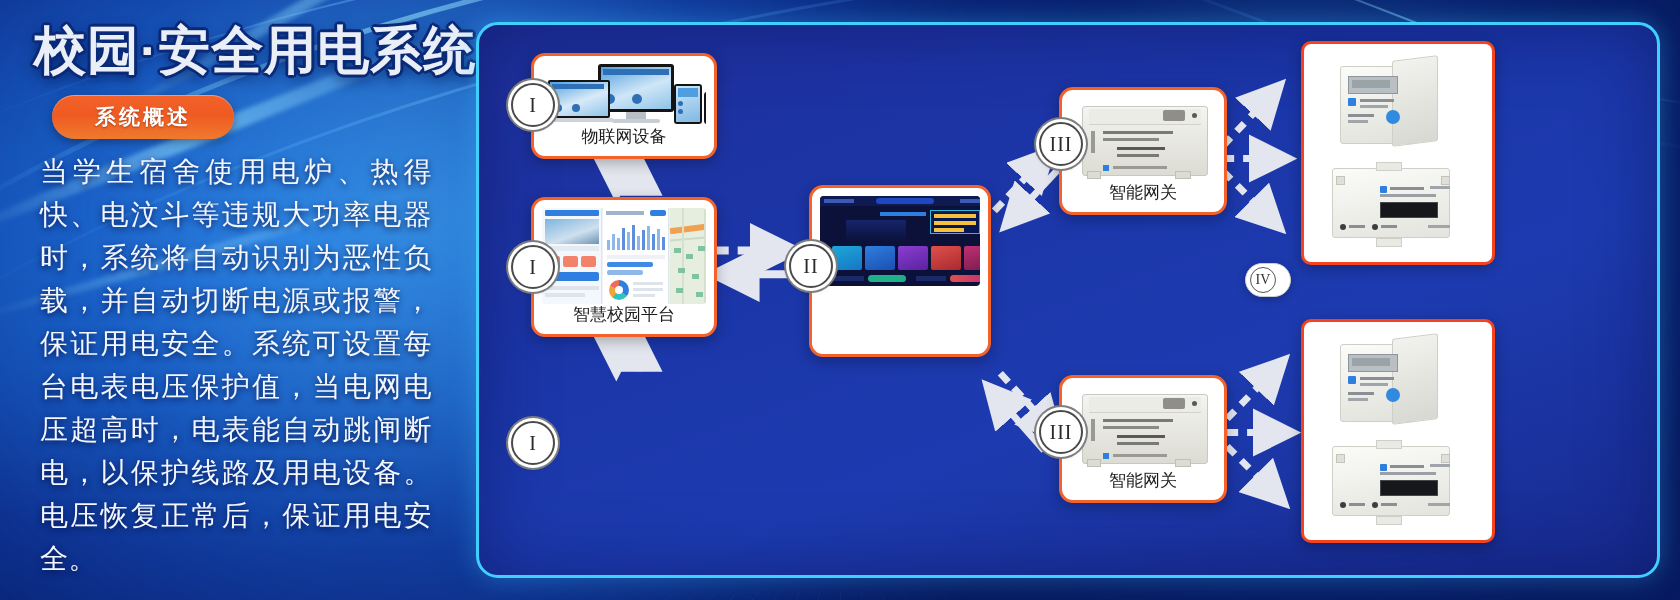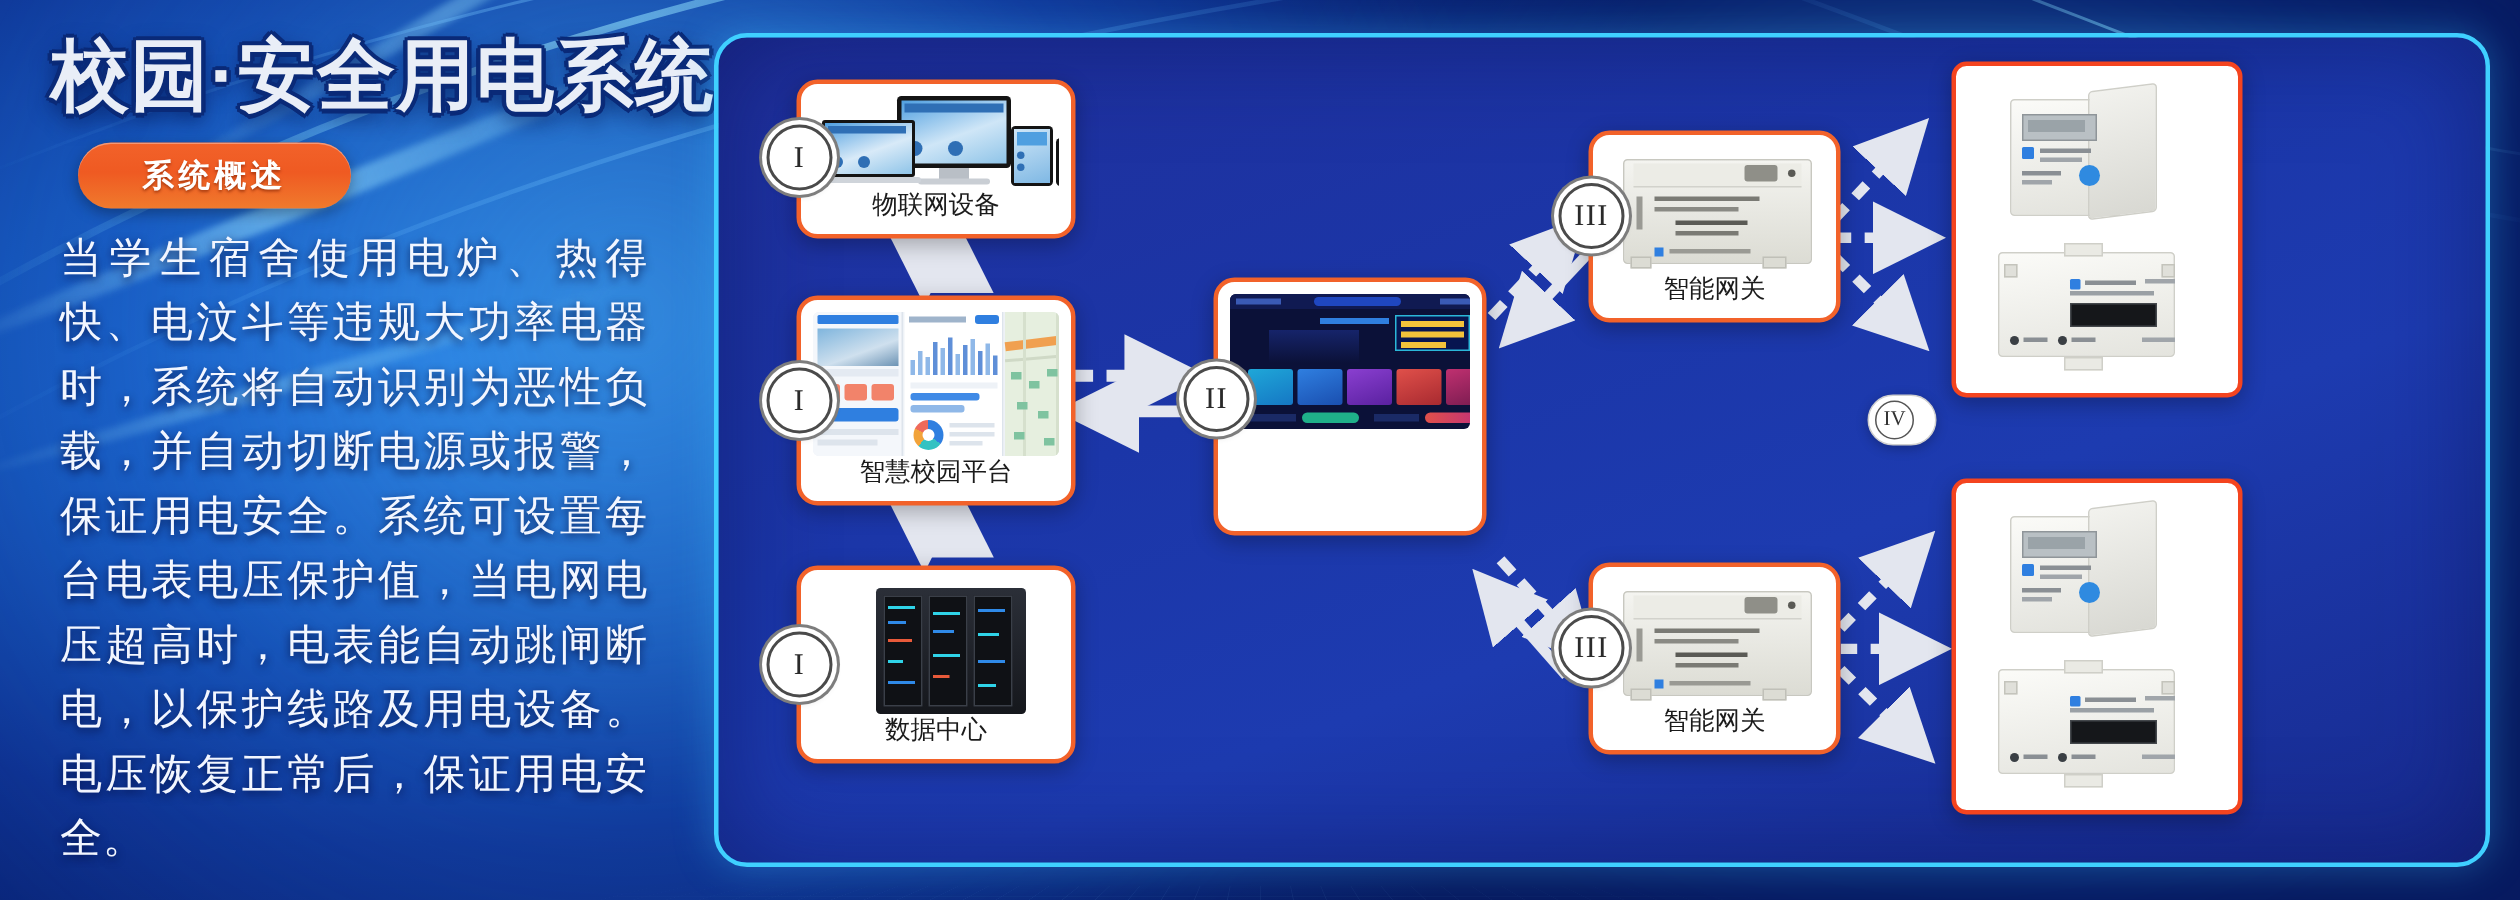--- a/index.html
+++ b/index.html
@@ -315,43 +315,20 @@
         <div class="mk" style="left:22px;top:66px;width:7px;height:5px;background:#7fc3a0;"></div>
 
         <div class="mk" style="left:6px;top:80px;width:7px;height:5px;background:#7fc3a0;"></div>
         <div class="mk" style="left:26px;top:84px;width:7px;height:5px;background:#7fc3a0;"></div>
       </div>
     </div>
     <div class="node-cap">智慧校园平台</div>
   </div>
   <div class="roman" style="left:32px; top:220px;">I</div>
 
-  <div class="node" style="left:52px; top:352px; width:186px; height:132px;">
-    <div class="shot" style="height:90px;background:#fff;">
-      <div class="mk" style="left:42px;top:4px;width:100px;height:84px;background:linear-gradient(180deg,#2b2f38,#15171c);border-radius:3px;">
-        <div class="mk" style="left:5px;top:5px;width:26px;height:74px;background:#0f1115;border:1px solid #3a3f48;"></div>
-        <div class="mk" style="left:35px;top:5px;width:26px;height:74px;background:#0f1115;border:1px solid #3a3f48;"></div>
-        <div class="mk" style="left:65px;top:5px;width:26px;height:74px;background:#0f1115;border:1px solid #3a3f48;"></div>
-        <div class="mk" style="left:8px;top:12px;width:18px;height:2px;background:#2fd3e8;"></div>
-        <div class="mk" style="left:8px;top:22px;width:12px;height:2px;background:#2f8ae8;"></div>
-        <div class="mk" style="left:8px;top:34px;width:16px;height:2px;background:#e85a3a;"></div>
-        <div class="mk" style="left:8px;top:48px;width:10px;height:2px;background:#2fd3e8;"></div>
-        <div class="mk" style="left:8px;top:62px;width:18px;height:2px;background:#2f8ae8;"></div>
-        <div class="mk" style="left:38px;top:16px;width:18px;height:2px;background:#2fd3e8;"></div>
-        <div class="mk" style="left:38px;top:28px;width:14px;height:2px;background:#2f8ae8;"></div>
-        <div class="mk" style="left:38px;top:44px;width:18px;height:2px;background:#2fd3e8;"></div>
-        <div class="mk" style="left:38px;top:58px;width:11px;height:2px;background:#e85a3a;"></div>
-        <div class="mk" style="left:68px;top:14px;width:18px;height:2px;background:#2f8ae8;"></div>
-        <div class="mk" style="left:68px;top:30px;width:14px;height:2px;background:#2fd3e8;"></div>
-        <div class="mk" style="left:68px;top:48px;width:18px;height:2px;background:#2f8ae8;"></div>
-        <div class="mk" style="left:68px;top:64px;width:12px;height:2px;background:#2fd3e8;"></div>
-      </div>
-    </div>
-    <div class="node-cap">数据中心</div>
-  </div>
   <div class="roman" style="left:32px; top:396px;">I</div>
 
   <div class="node" style="left:330px; top:160px; width:182px; height:172px;">
     <div class="shot" style="height:90px;background:#0b1138;">
       <div class="mk" style="left:0;top:0;right:0;height:10px;background:#101a52;">
         <div class="mk" style="left:4px;top:3px;width:30px;height:4px;background:#3a5ab5;"></div>
         <div class="mk" style="left:56px;top:2px;width:58px;height:6px;background:#1f47c0;border-radius:3px;"></div>
         <div class="mk" style="left:140px;top:3px;width:24px;height:4px;background:#3a5ab5;"></div>
       </div>
       <div class="mk" style="left:60px;top:16px;width:46px;height:4px;background:#2f7fe0;"></div>

